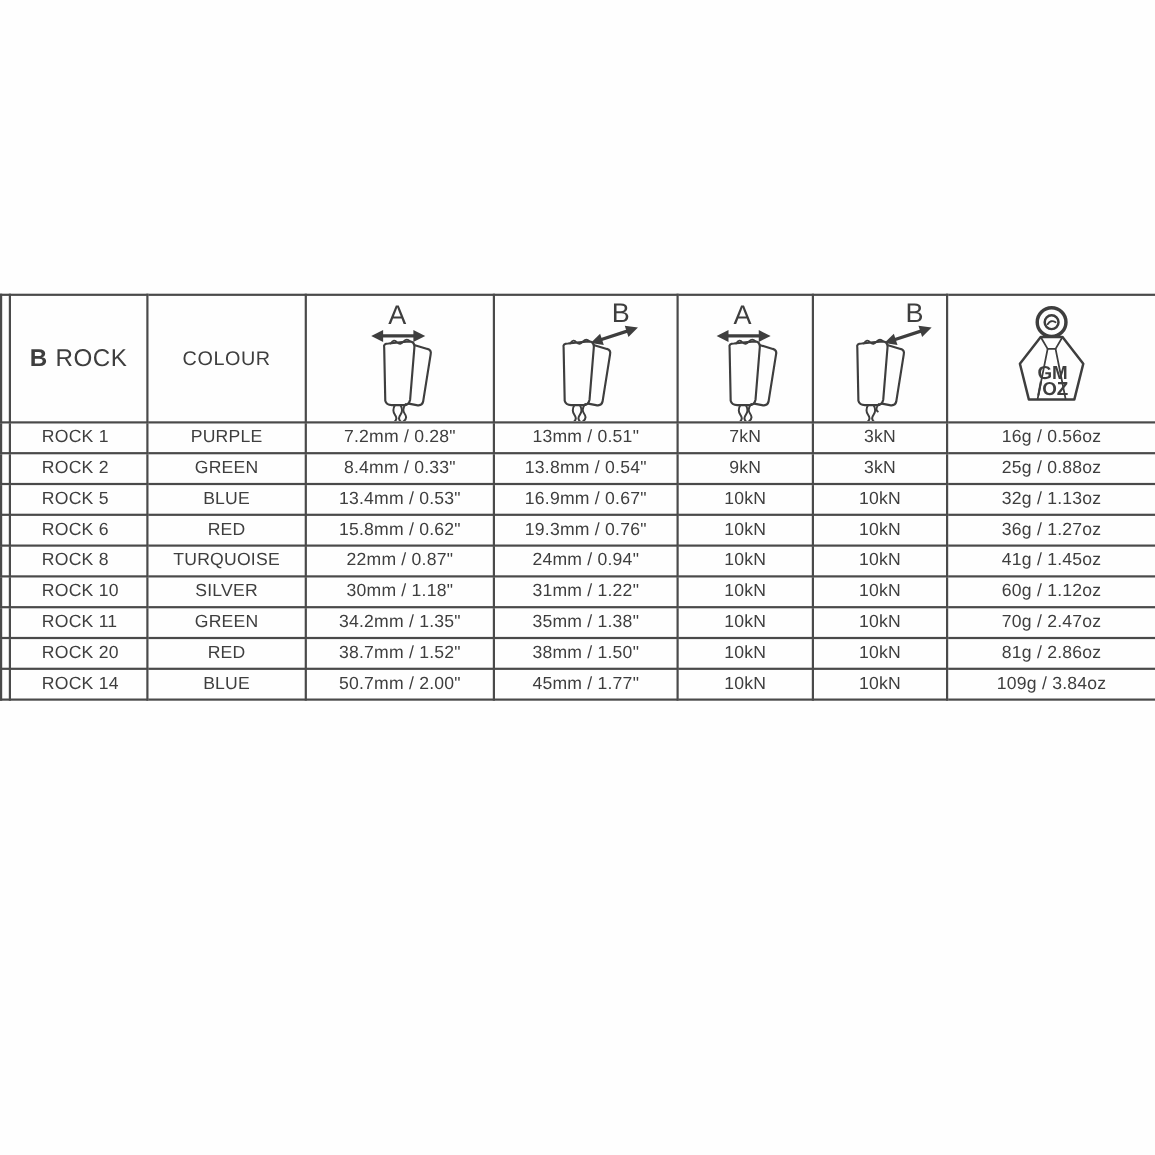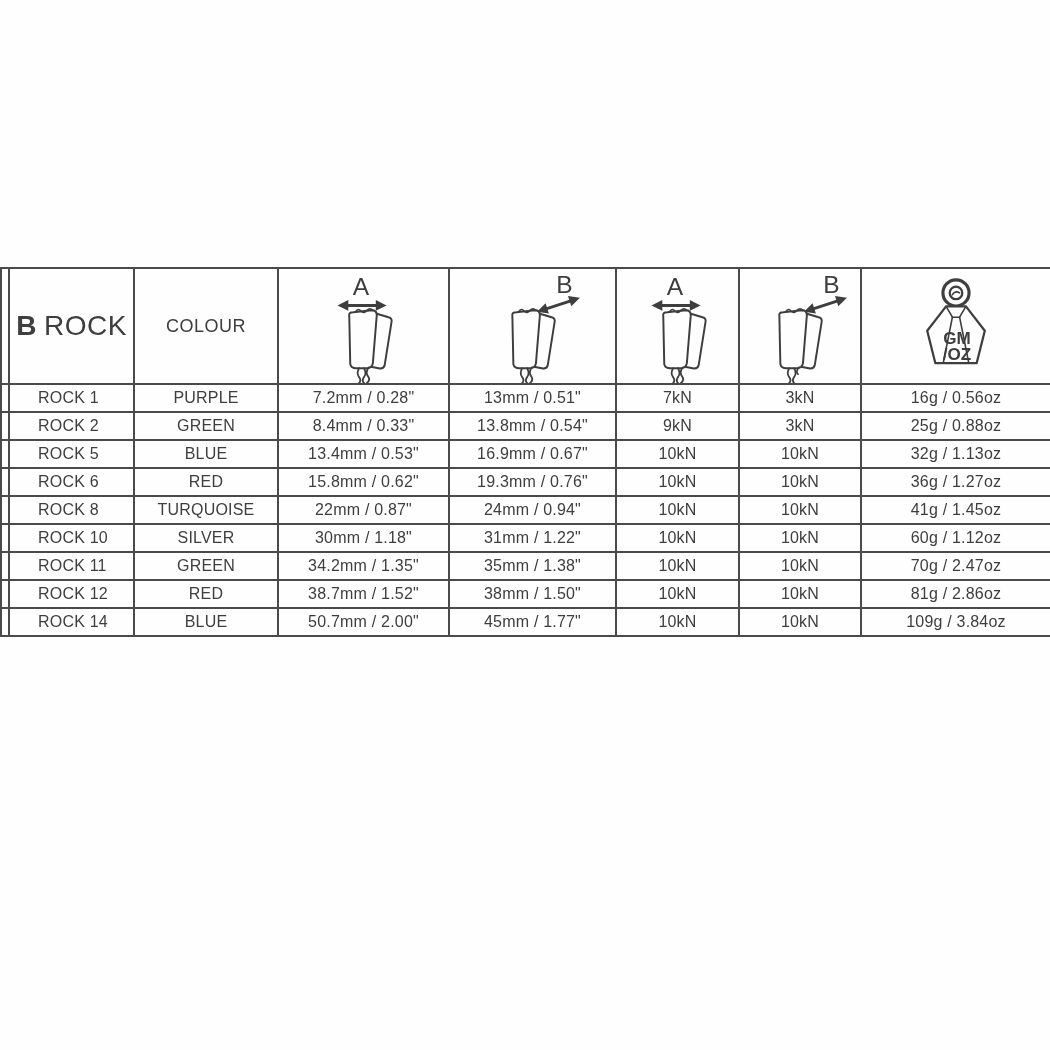--- a/index.html
+++ b/index.html
@@ -33,21 +33,21 @@
     text-align: center;
     vertical-align: middle;
     font-weight: normal;
     overflow: hidden;
     white-space: nowrap;
   }
   .spec-table th.last-col, .spec-table td.last-col { border-right: none; }
   .spec-table tr.header-row th { height: 116px; }
   .spec-table tr.data-row td { height: 28px; font-size: 16px; letter-spacing: 0.2px; }
   td.cell-name { text-align: left; padding-left: 28px; }
-  .title-cell { font-size: 28px; letter-spacing: 0.5px; border-radius: 29px; }
+  .title-cell { font-size: 22px; letter-spacing: 0.5px; border-radius: 29px; }
   .title-cell .t-bold { font-weight: bold; margin-right: 7px; }
   .colour-cell { font-size: 18px; letter-spacing: 0.5px; }
   .icon-wrap svg { display: block; margin: 4px auto 0 auto; }
   .sliver { background: transparent; }
   svg text { fill: var(--text-color); }
   svg .stroke { stroke: var(--text-color); fill: none; stroke-linecap: round; stroke-linejoin: round; }
   svg .face { fill: #fefefe; stroke: var(--text-color); stroke-linejoin: round; }
   svg .solid { fill: var(--text-color); stroke: none; }
 </style>
 </head>
@@ -227,21 +227,21 @@
     <td>GREEN</td>
     <td>34.2mm / 1.35"</td>
     <td>35mm / 1.38"</td>
     <td>10kN</td>
     <td>10kN</td>
     <td class="last-col">70g / 2.47oz</td>
   </tr>
 
   <tr class="data-row">
     <td class="sliver"></td>
-    <td class="cell-name">ROCK 12</td>
+    <td class="cell-name">ROCK 20</td>
     <td>RED</td>
     <td>38.7mm / 1.52"</td>
     <td>38mm / 1.50"</td>
     <td>10kN</td>
     <td>10kN</td>
     <td class="last-col">81g / 2.86oz</td>
   </tr>
 
 
   <tr class="data-row">

